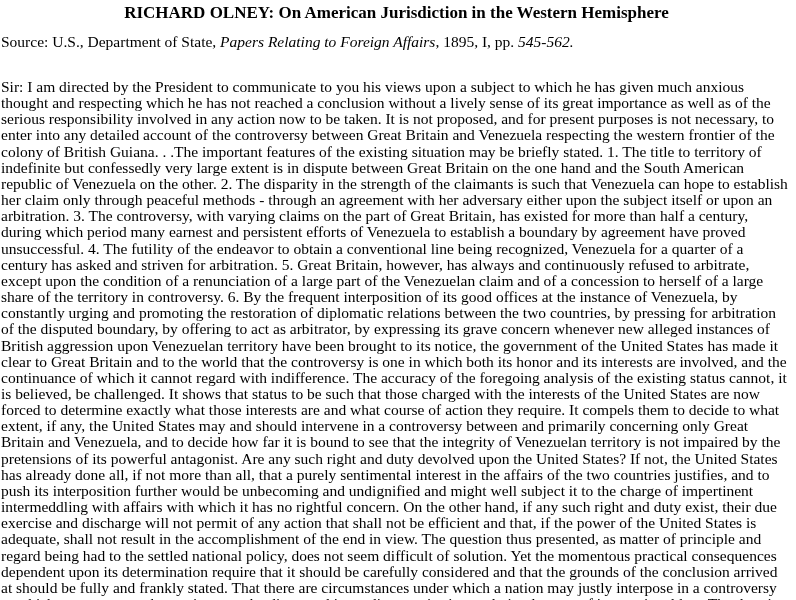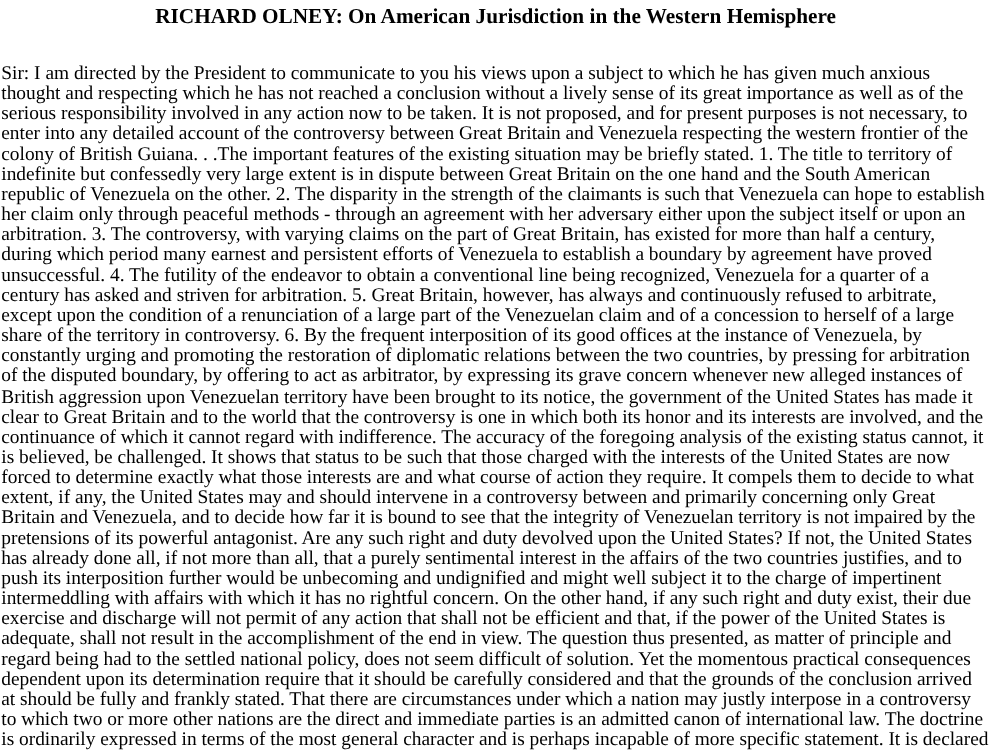--- a/index.html
+++ b/index.html
@@ -39,16 +39,17 @@
     text-align: left;
   }
 </style>
 </head>
 <body>
 
 <div class="page">
 
   <h1 class="title">RICHARD OLNEY: On American Jurisdiction in the Western Hemisphere</h1>
 
+  <p class="source"><span>Source: U.S., Department of State, </span><span class="it">Papers Relating to Foreign Affairs</span><span>, 1895, I, pp. </span><span class="it">545-562.</span></p>
 
   <p class="body-text">Sir: I am directed by the President to communicate to you his views upon a subject to which he has given much anxious thought and respecting which he has not reached a conclusion without a lively sense of its great importance as well as of the serious responsibility involved in any action now to be taken. It is not proposed, and for present purposes is not necessary, to enter into any detailed account of the controversy between Great Britain and Venezuela respecting the western frontier of the colony of British Guiana. . .The important features of the existing situation may be briefly stated. 1. The title to territory of indefinite but confessedly very large extent is in dispute between Great Britain on the one hand and the South American republic of Venezuela on the other. 2. The disparity in the strength of the claimants is such that Venezuela can hope to establish her claim only through peaceful methods - through an agreement with her adversary either upon the subject itself or upon an arbitration. 3. The controversy, with varying claims on the part of Great Britain, has existed for more than half a century, during which period many earnest and persistent efforts of Venezuela to establish a boundary by agreement have proved unsuccessful. 4. The futility of the endeavor to obtain a conventional line being recognized, Venezuela for a quarter of a century has asked and striven for arbitration. 5. Great Britain, however, has always and continuously refused to arbitrate, except upon the condition of a renunciation of a large part of the Venezuelan claim and of a concession to herself of a large share of the territory in controversy. 6. By the frequent interposition of its good offices at the instance of Venezuela, by constantly urging and promoting the restoration of diplomatic relations between the two countries, by pressing for arbitration of the disputed boundary, by offering to act as arbitrator, by expressing its grave concern whenever new alleged instances of British aggression upon Venezuelan territory have been brought to its notice, the government of the United States has made it clear to Great Britain and to the world that the controversy is one in which both its honor and its interests are involved, and the continuance of which it cannot regard with indifference. The accuracy of the foregoing analysis of the existing status cannot, it is believed, be challenged. It shows that status to be such that those charged with the interests of the United States are now forced to determine exactly what those interests are and what course of action they require. It compels them to decide to what extent, if any, the United States may and should intervene in a controversy between and primarily concerning only Great Britain and Venezuela, and to decide how far it is bound to see that the integrity of Venezuelan territory is not impaired by the pretensions of its powerful antagonist. Are any such right and duty devolved upon the United States? If not, the United States has already done all, if not more than all, that a purely sentimental interest in the affairs of the two countries justifies, and to push its interposition further would be unbecoming and undignified and might well subject it to the charge of impertinent intermeddling with affairs with which it has no rightful concern. On the other hand, if any such right and duty exist, their due exercise and discharge will not permit of any action that shall not be efficient and that, if the power of the United States is adequate, shall not result in the accomplishment of the end in view. The question thus presented, as matter of principle and regard being had to the settled national policy, does not seem difficult of solution. Yet the momentous practical consequences dependent upon its determination require that it should be carefully considered and that the grounds of the conclusion arrived at should be fully and frankly stated. That there are circumstances under which a nation may justly interpose in a controversy to which two or more other nations are the direct and immediate parties is an admitted canon of international law. The doctrine is ordinarily expressed in terms of the most general character and is perhaps incapable of more specific statement. It is declared in substance that a nation may avail itself of this right whenever what is done or proposed by any of the parties primarily concerned is a serious and direct menace to its own integrity, tranquillity, or welfare. The propriety of the rule when applied in good faith will not be questioned in any quarter. On the other hand, it is an inevitable though unfortunate consequence of the wide scope of the rule that it has only too often been made a cloak for schemes of wanton spoliation and aggrandizement. We are concerned at this time, however, not so much with the general rule as with a form of it which is peculiarly and distinctively American. Washington, in the solemn admonitions of the Farewell Address, explicitly warned his countrymen against entanglements with the politics or the controversies of European powers:</p>
 
 </div>
 
 </body></html>

